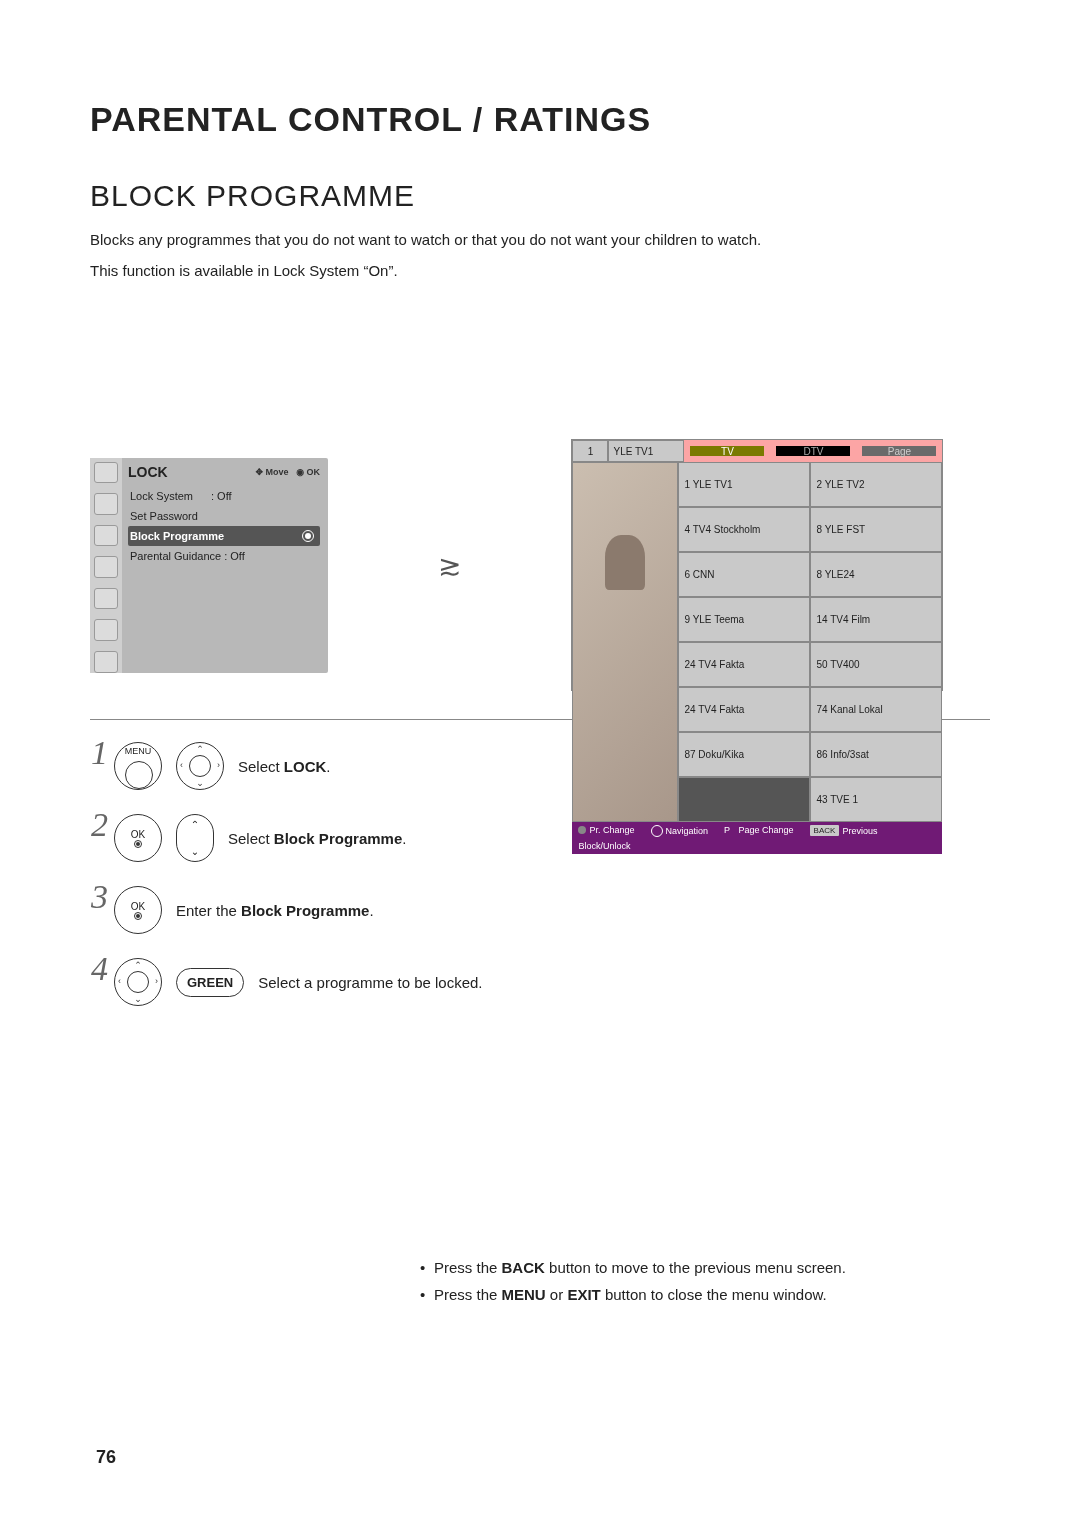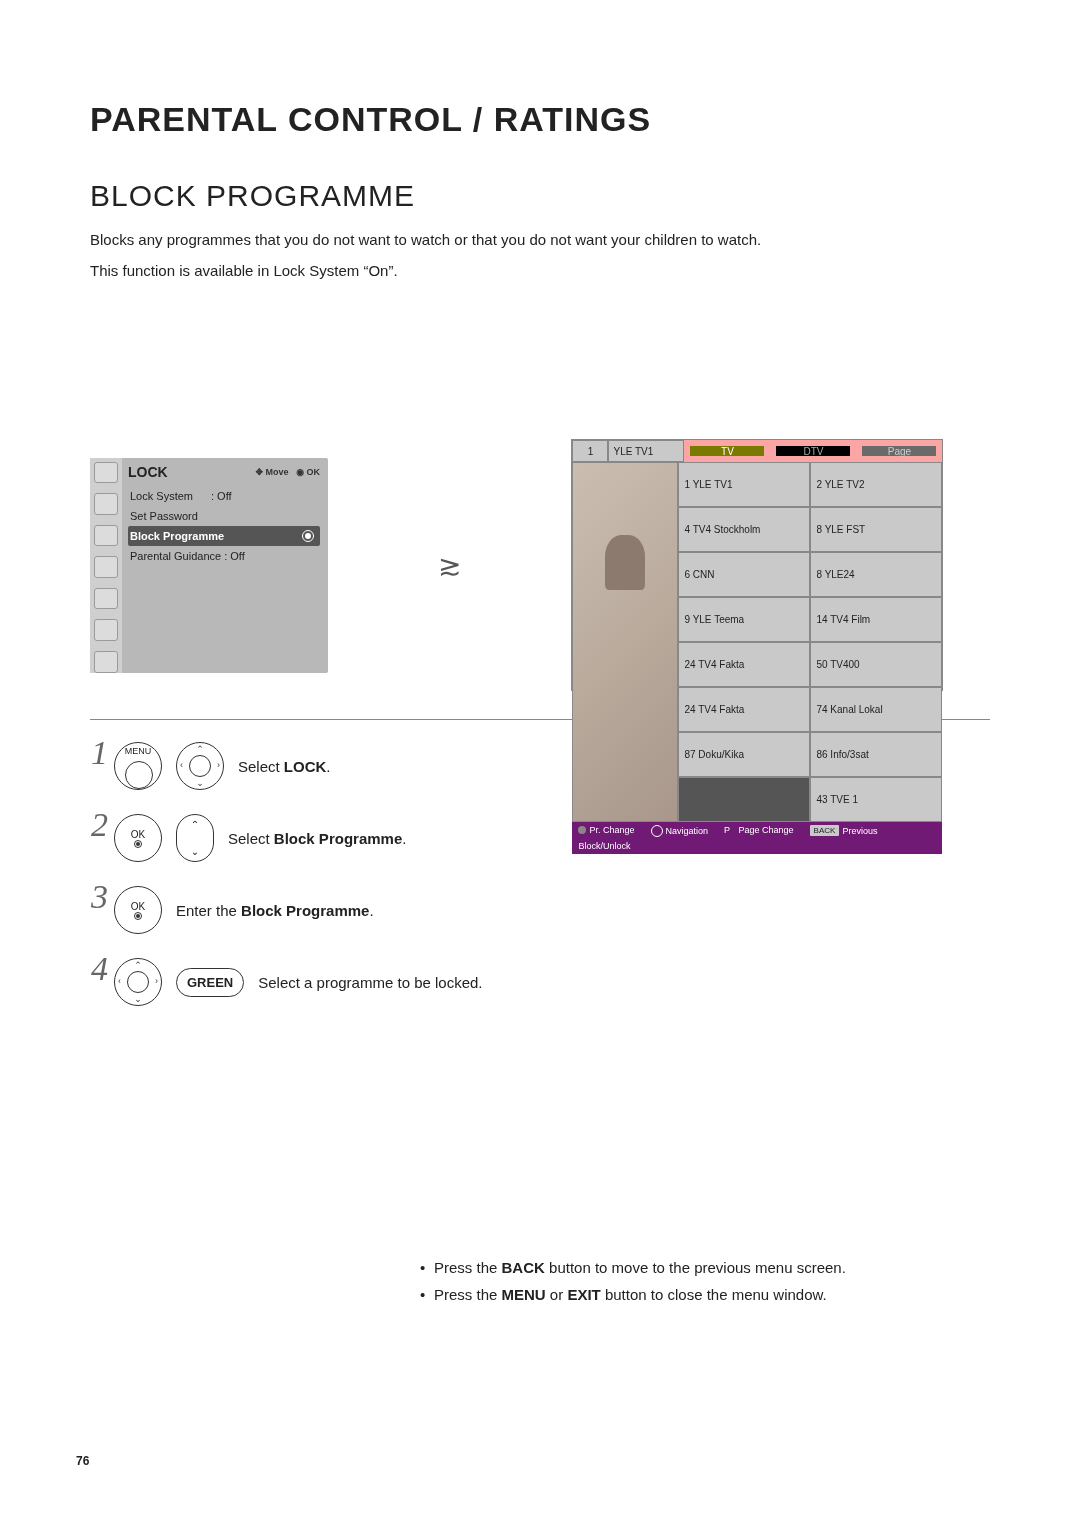--- a/index.html
+++ b/index.html
@@ -62,21 +62,21 @@
 .updown .dn{bottom:4px}
 .okbtn{width:46px;height:46px;border:1px solid #333;border-radius:50%;display:flex;flex-direction:column;align-items:center;justify-content:center;font-size:10px;line-height:11px}
 .okbtn .odot{width:6px;height:6px;border:1px solid #333;border-radius:50%;position:relative}
 .okbtn .odot::after{content:"";position:absolute;inset:1px;background:#333;border-radius:50%}
 .greenbtn{border:1px solid #333;border-radius:20px;padding:6px 10px;font-size:13px;font-weight:700}
 .steptext{font-size:15px}
 .steptext b{font-weight:700}
 .notes{position:absolute;bottom:200px;left:380px;font-size:15px}
 .notes li{margin-bottom:10px;list-style:none;position:relative;padding-left:14px}
 .notes li::before{content:"•";position:absolute;left:0}
-.pagenum{position:absolute;bottom:60px;left:76px;font-weight:700;font-size:12px}
+.pagenum{position:absolute;bottom:60px;left:96px;font-weight:700;font-size:18px}
 </style>
 </head>
 <body>
 
 <div class="page">
   <h1>PARENTAL CONTROL / RATINGS</h1>
   <h2>BLOCK PROGRAMME</h2>
   <p class="intro">Blocks any programmes that you do not want to watch or that you do not want your children to watch.</p>
   <p class="intro">This function is available in Lock System “On”.</p>
 

